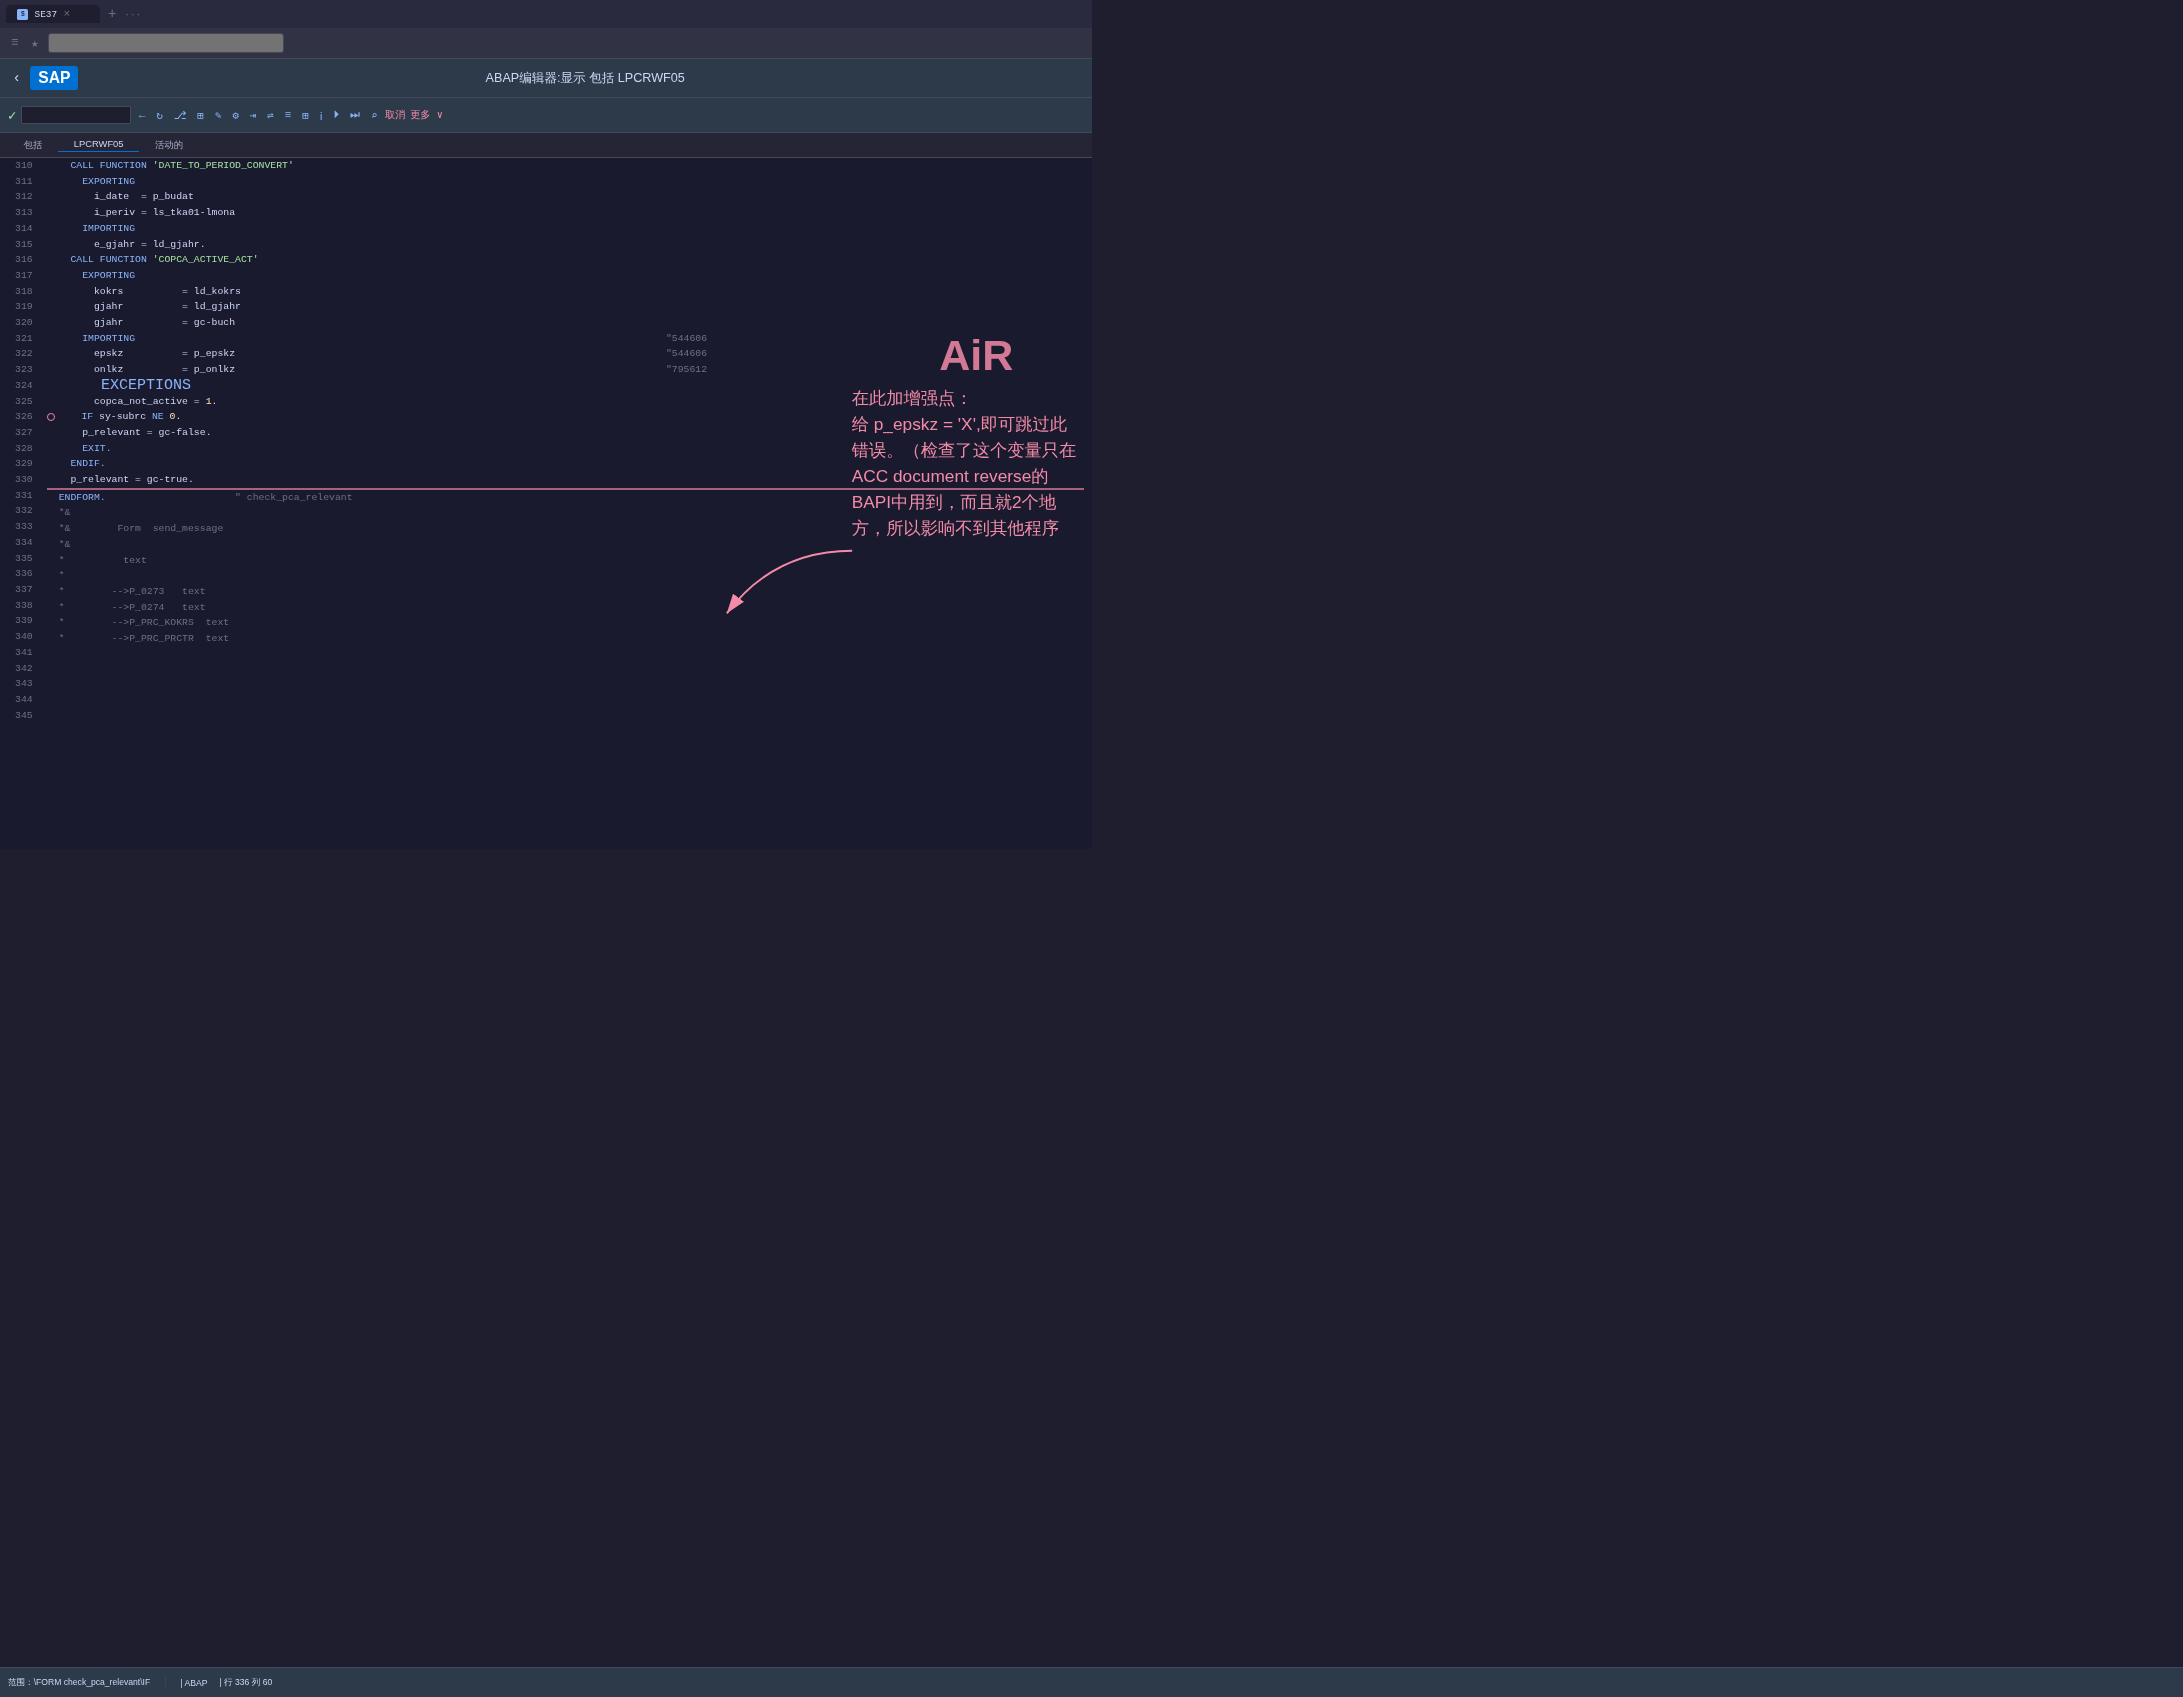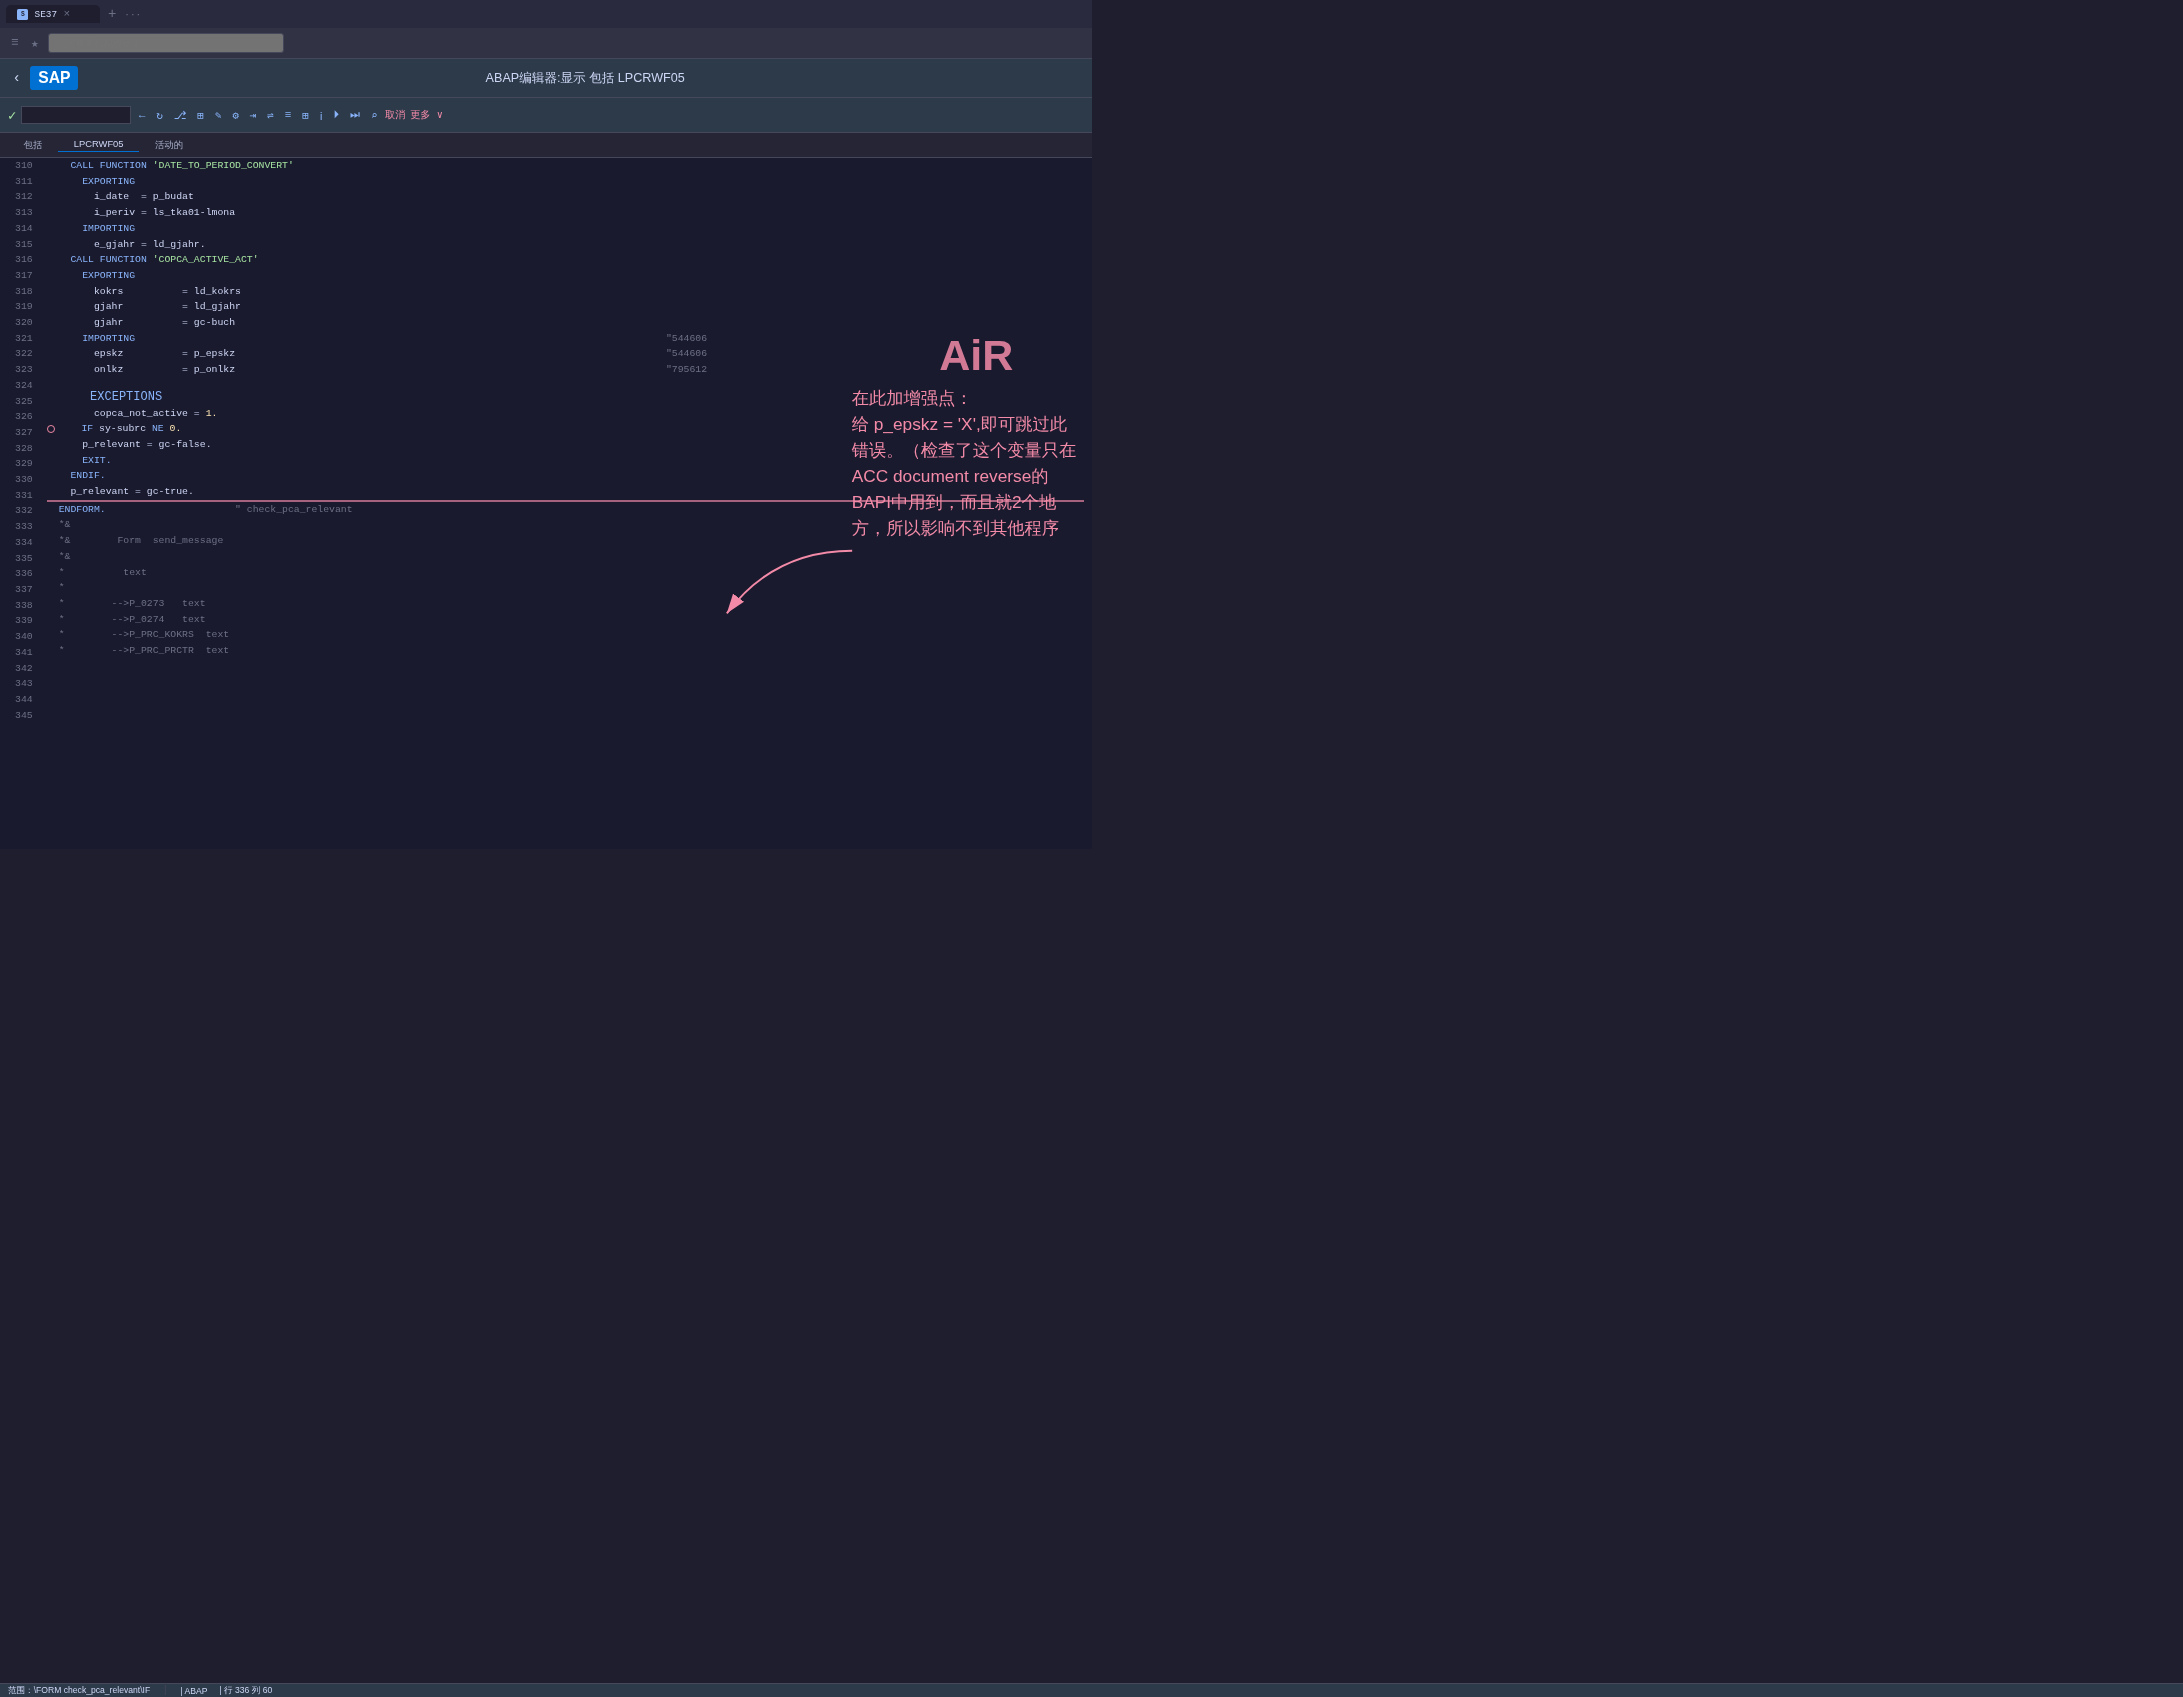--- a/index.html
+++ b/index.html
@@ -229,21 +229,21 @@
       color: #f38ba8;
       font-size: 43px;
       font-weight: bold;
       font-family: Arial, sans-serif;
       opacity: 0.85;
     }
 
     
     .status-bar {
       background: #2d3a4a;
-      height: 14px;
+      height: 30px;
       display: flex;
       align-items: center;
       padding: 0 7.9px;
       border-top: 0.8px solid #45475a;
       position: fixed;
       bottom: 0;
       width: 100%;
       gap: 12px;
     }
     .status-item {
@@ -356,21 +356,21 @@
       <div style="line-height: 15.7px; font-size: 9.8px; white-space: pre; position: relative;"><span style="color: rgb(205, 214, 244);">        e_gjahr = ld_gjahr.</span></div>
       <div style="line-height: 15.7px; font-size: 9.8px; white-space: pre; position: relative;"></div>
       <div style="line-height: 15.7px; font-size: 9.8px; white-space: pre; position: relative;"><span style="color: rgb(137, 180, 250);">    CALL FUNCTION </span><span style="color: rgb(166, 227, 161);">'COPCA_ACTIVE_ACT'</span></div>
       <div style="line-height: 15.7px; font-size: 9.8px; white-space: pre; position: relative;"><span style="color: rgb(137, 180, 250);">      EXPORTING</span></div>
       <div style="line-height: 15.7px; font-size: 9.8px; white-space: pre; position: relative;"><span style="color: rgb(205, 214, 244);">        kokrs          = ld_kokrs</span></div>
       <div style="line-height: 15.7px; font-size: 9.8px; white-space: pre; position: relative;"><span style="color: rgb(205, 214, 244);">        gjahr          = ld_gjahr</span></div>
       <div style="line-height: 15.7px; font-size: 9.8px; white-space: pre; position: relative;"><span style="color: rgb(205, 214, 244);">        gjahr          = gc-buch</span></div>
       <div style="line-height: 15.7px; font-size: 9.8px; white-space: pre; position: relative;"><span style="color: rgb(137, 180, 250);">      IMPORTING</span><span style="color: rgb(108, 112, 134); position: absolute; right: 377px;">"544606</span></div>
       <div style="line-height: 15.7px; font-size: 9.8px; white-space: pre; position: relative;"><span style="color: rgb(205, 214, 244);">        epskz          = p_epskz</span><span style="color: rgb(108, 112, 134); position: absolute; right: 377px;">"544606</span></div>
       <div style="line-height: 15.7px; font-size: 9.8px; white-space: pre; position: relative;"><span style="color: rgb(205, 214, 244); text-align: right;">        onlkz          = p_onlkz</span><span style="color: rgb(108, 112, 134); position: absolute; right: 377px;">"795612</span></div>
-      <div style="line-height: 15.7px; font-size: 12px; white-space: pre; position: relative; margin-top: 12px;"><span style="color: rgb(137, 180, 250);">      EXCEPTIONS</span></div>
+      <div style="line-height: 15.7px; font-size: 15px; white-space: pre; position: relative;"><span style="color: rgb(137, 180, 250);">      EXCEPTIONS</span></div>
       <div style="line-height: 15.7px; font-size: 9.8px; white-space: pre; position: relative;"><span style="color: rgb(205, 214, 244);">        copca_not_active = </span><span style="color: rgb(249, 226, 175);">1.</span></div>
       <div style="line-height: 15.7px; font-size: 9.8px; white-space: pre; position: relative;"></div>
       <div style="line-height: 15.7px; font-size: 9.8px; white-space: pre; position: relative;"><span style="display: inline-block; width: 7.9px; height: 7.9px; border: 1.6px solid rgb(243, 139, 168); border-radius: 50%; margin-right: 3.1px; vertical-align: middle;"></span><span style="color: rgb(137, 180, 250);">    IF </span><span style="color: rgb(205, 214, 244);">sy-subrc </span><span style="color: rgb(137, 180, 250);">NE </span><span style="color: rgb(249, 226, 175);">0.</span></div>
       <div style="line-height: 15.7px; font-size: 9.8px; white-space: pre; position: relative;"><span style="color: rgb(205, 214, 244);">      p_relevant = gc-false.</span></div>
       <div style="line-height: 15.7px; font-size: 9.8px; white-space: pre; position: relative;"><span style="color: rgb(137, 180, 250);">      EXIT.</span></div>
       <div style="line-height: 15.7px; font-size: 9.8px; white-space: pre; position: relative;"><span style="color: rgb(137, 180, 250);">    ENDIF.</span></div>
       <div style="line-height: 15.7px; font-size: 9.8px; white-space: pre; position: relative;"></div>
       <div style="line-height: 15.7px; font-size: 9.8px; white-space: pre; position: relative;"><span style="color: rgb(205, 214, 244);">    p_relevant = gc-true.</span></div>
       <div style="line-height: 15.7px; font-size: 9.8px; white-space: pre; position: relative; background: rgba(243, 139, 168, 0.13); border: 0.8px solid rgba(243, 139, 168, 0.6);"></div>
       <div style="line-height: 15.7px; font-size: 9.8px; white-space: pre; position: relative;"><span style="color: rgb(137, 180, 250);">  ENDFORM.</span><span style="color: rgb(205, 214, 244);">                      </span><span style="color: rgb(108, 112, 134);">" check_pca_relevant</span></div>

